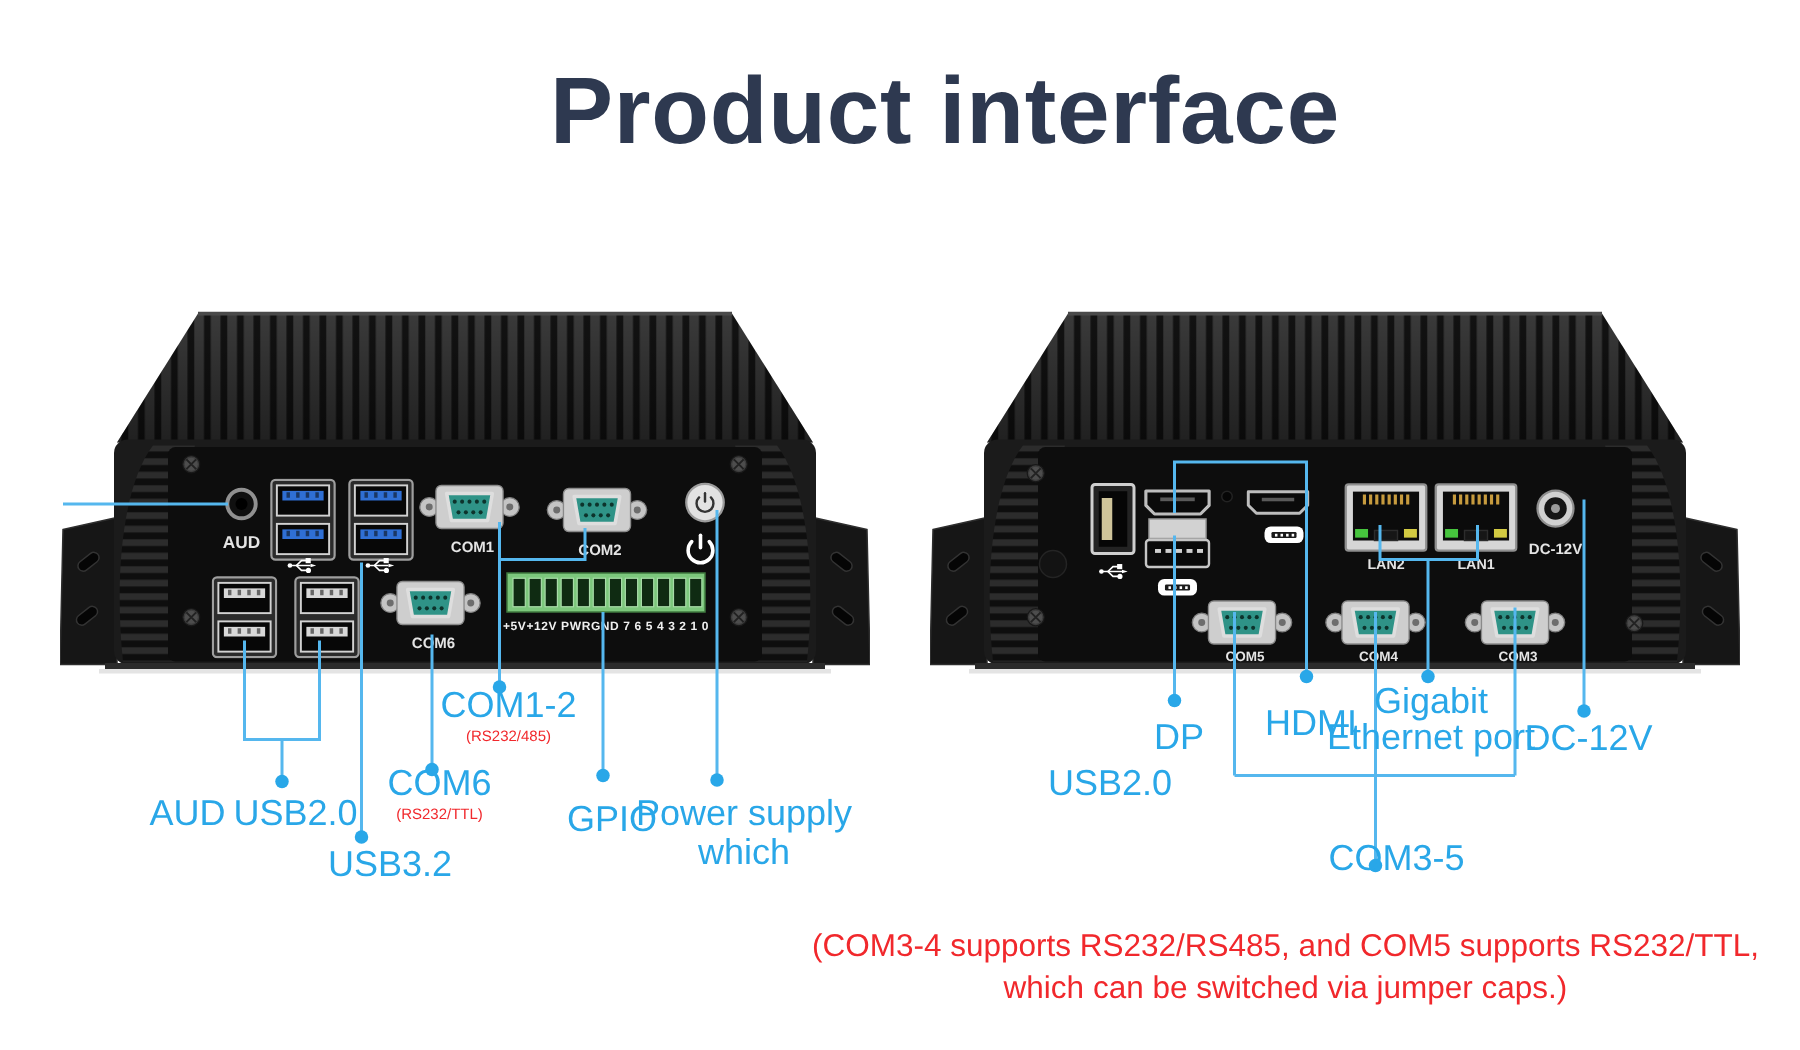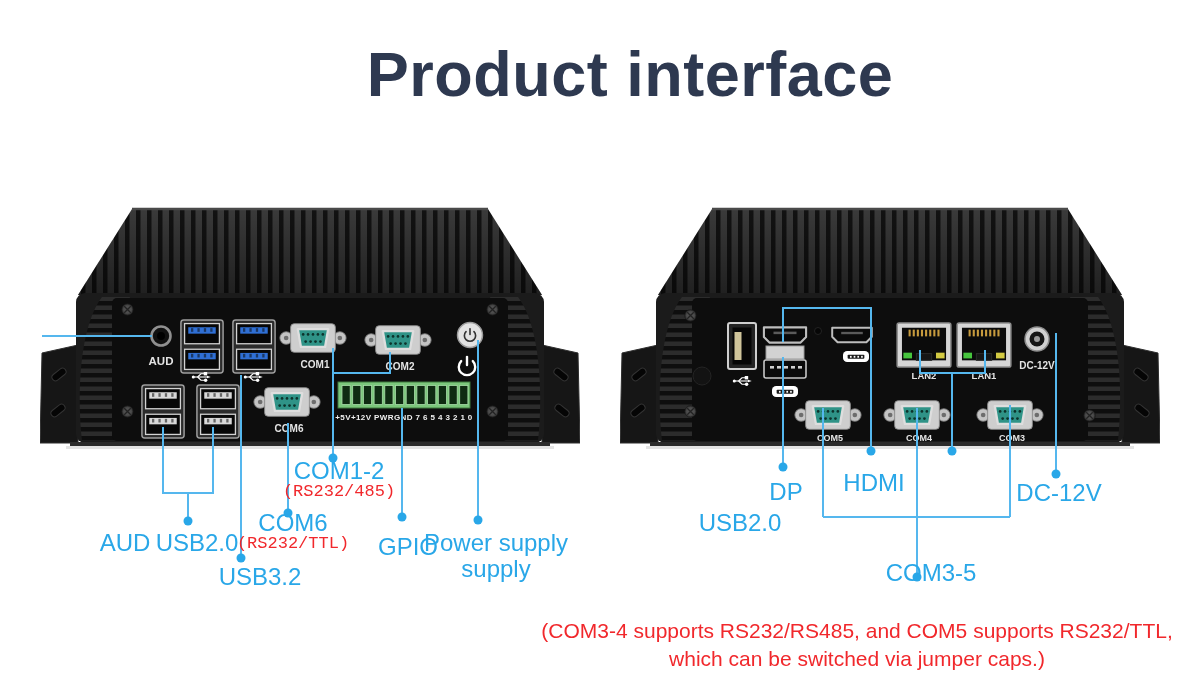--- a/index.html
+++ b/index.html
@@ -15,21 +15,21 @@
   .device{position:absolute;width:540px;height:245px;}
   .device.left{left:40px;top:205px;}
   .device.right{left:620px;top:205px;}
   .overlay{position:absolute;left:0;top:0;width:1200px;height:700px;pointer-events:none;}
   .callout{stroke:var(--line);stroke-width:2;fill:none;}
   .callout-dot{fill:var(--accent);stroke:none;}
   .lbl{
     position:absolute;transform:translateX(-50%);color:var(--accent);
     font-size:24px;white-space:nowrap;text-align:center;line-height:26px;
   }
-  .lbl .sub{display:block;font-size:17px;line-height:18px;color:var(--red);font-family:Liberation Mono, monospace;}
+  .lbl .sub{display:block;font-size:10px;line-height:18px;color:var(--red);}
   .lbl.small2{line-height:24px;}
   .note{
     position:absolute;left:857px;top:617px;transform:translateX(-50%);
     color:var(--red);font-size:21px;line-height:28px;text-align:center;white-space:nowrap;
   }
   .port-text{fill:#e4e4e4;font-family:"Liberation Sans",sans-serif;font-weight:bold;}
   .pin-text{fill:#f0f0f0;font-family:"Liberation Sans",sans-serif;font-weight:bold;letter-spacing:.4px;}
 </style>
 </head>
 <body>
@@ -348,27 +348,31 @@
 
   <div class="lbl small2" style="left:339px;top:459px">
     <span>COM1-2</span>
     <span class="sub">(RS232/485)</span>
   </div>
 
   <div class="lbl" style="left:408px;top:534px">GPIO</div>
 
   <div class="lbl" style="left:496px;top:530px">
     <span style="display:block">Power supply</span>
-    <span style="display:block">supply</span>
+    <span style="display:block">which</span>
   </div>
 
   <div class="lbl" style="left:740px;top:510px">USB2.0</div>
   <div class="lbl" style="left:786px;top:479px">DP</div>
   <div class="lbl" style="left:874px;top:470px">HDMI</div>
 
+  <div class="lbl" style="left:954px;top:456px;line-height:23.5px">
+    <span style="display:block">Gigabit</span>
+    <span style="display:block">Ethernet port</span>
+  </div>
 
   <div class="lbl" style="left:1059px;top:480px">DC-12V</div>
   <div class="lbl" style="left:931px;top:560px">COM3-5</div>
 
   <div class="note">
     <span style="display:block">(COM3-4 supports RS232/RS485, and COM5 supports RS232/TTL,</span>
     <span style="display:block">which can be switched via jumper caps.)</span>
   </div>
 
 </div>

